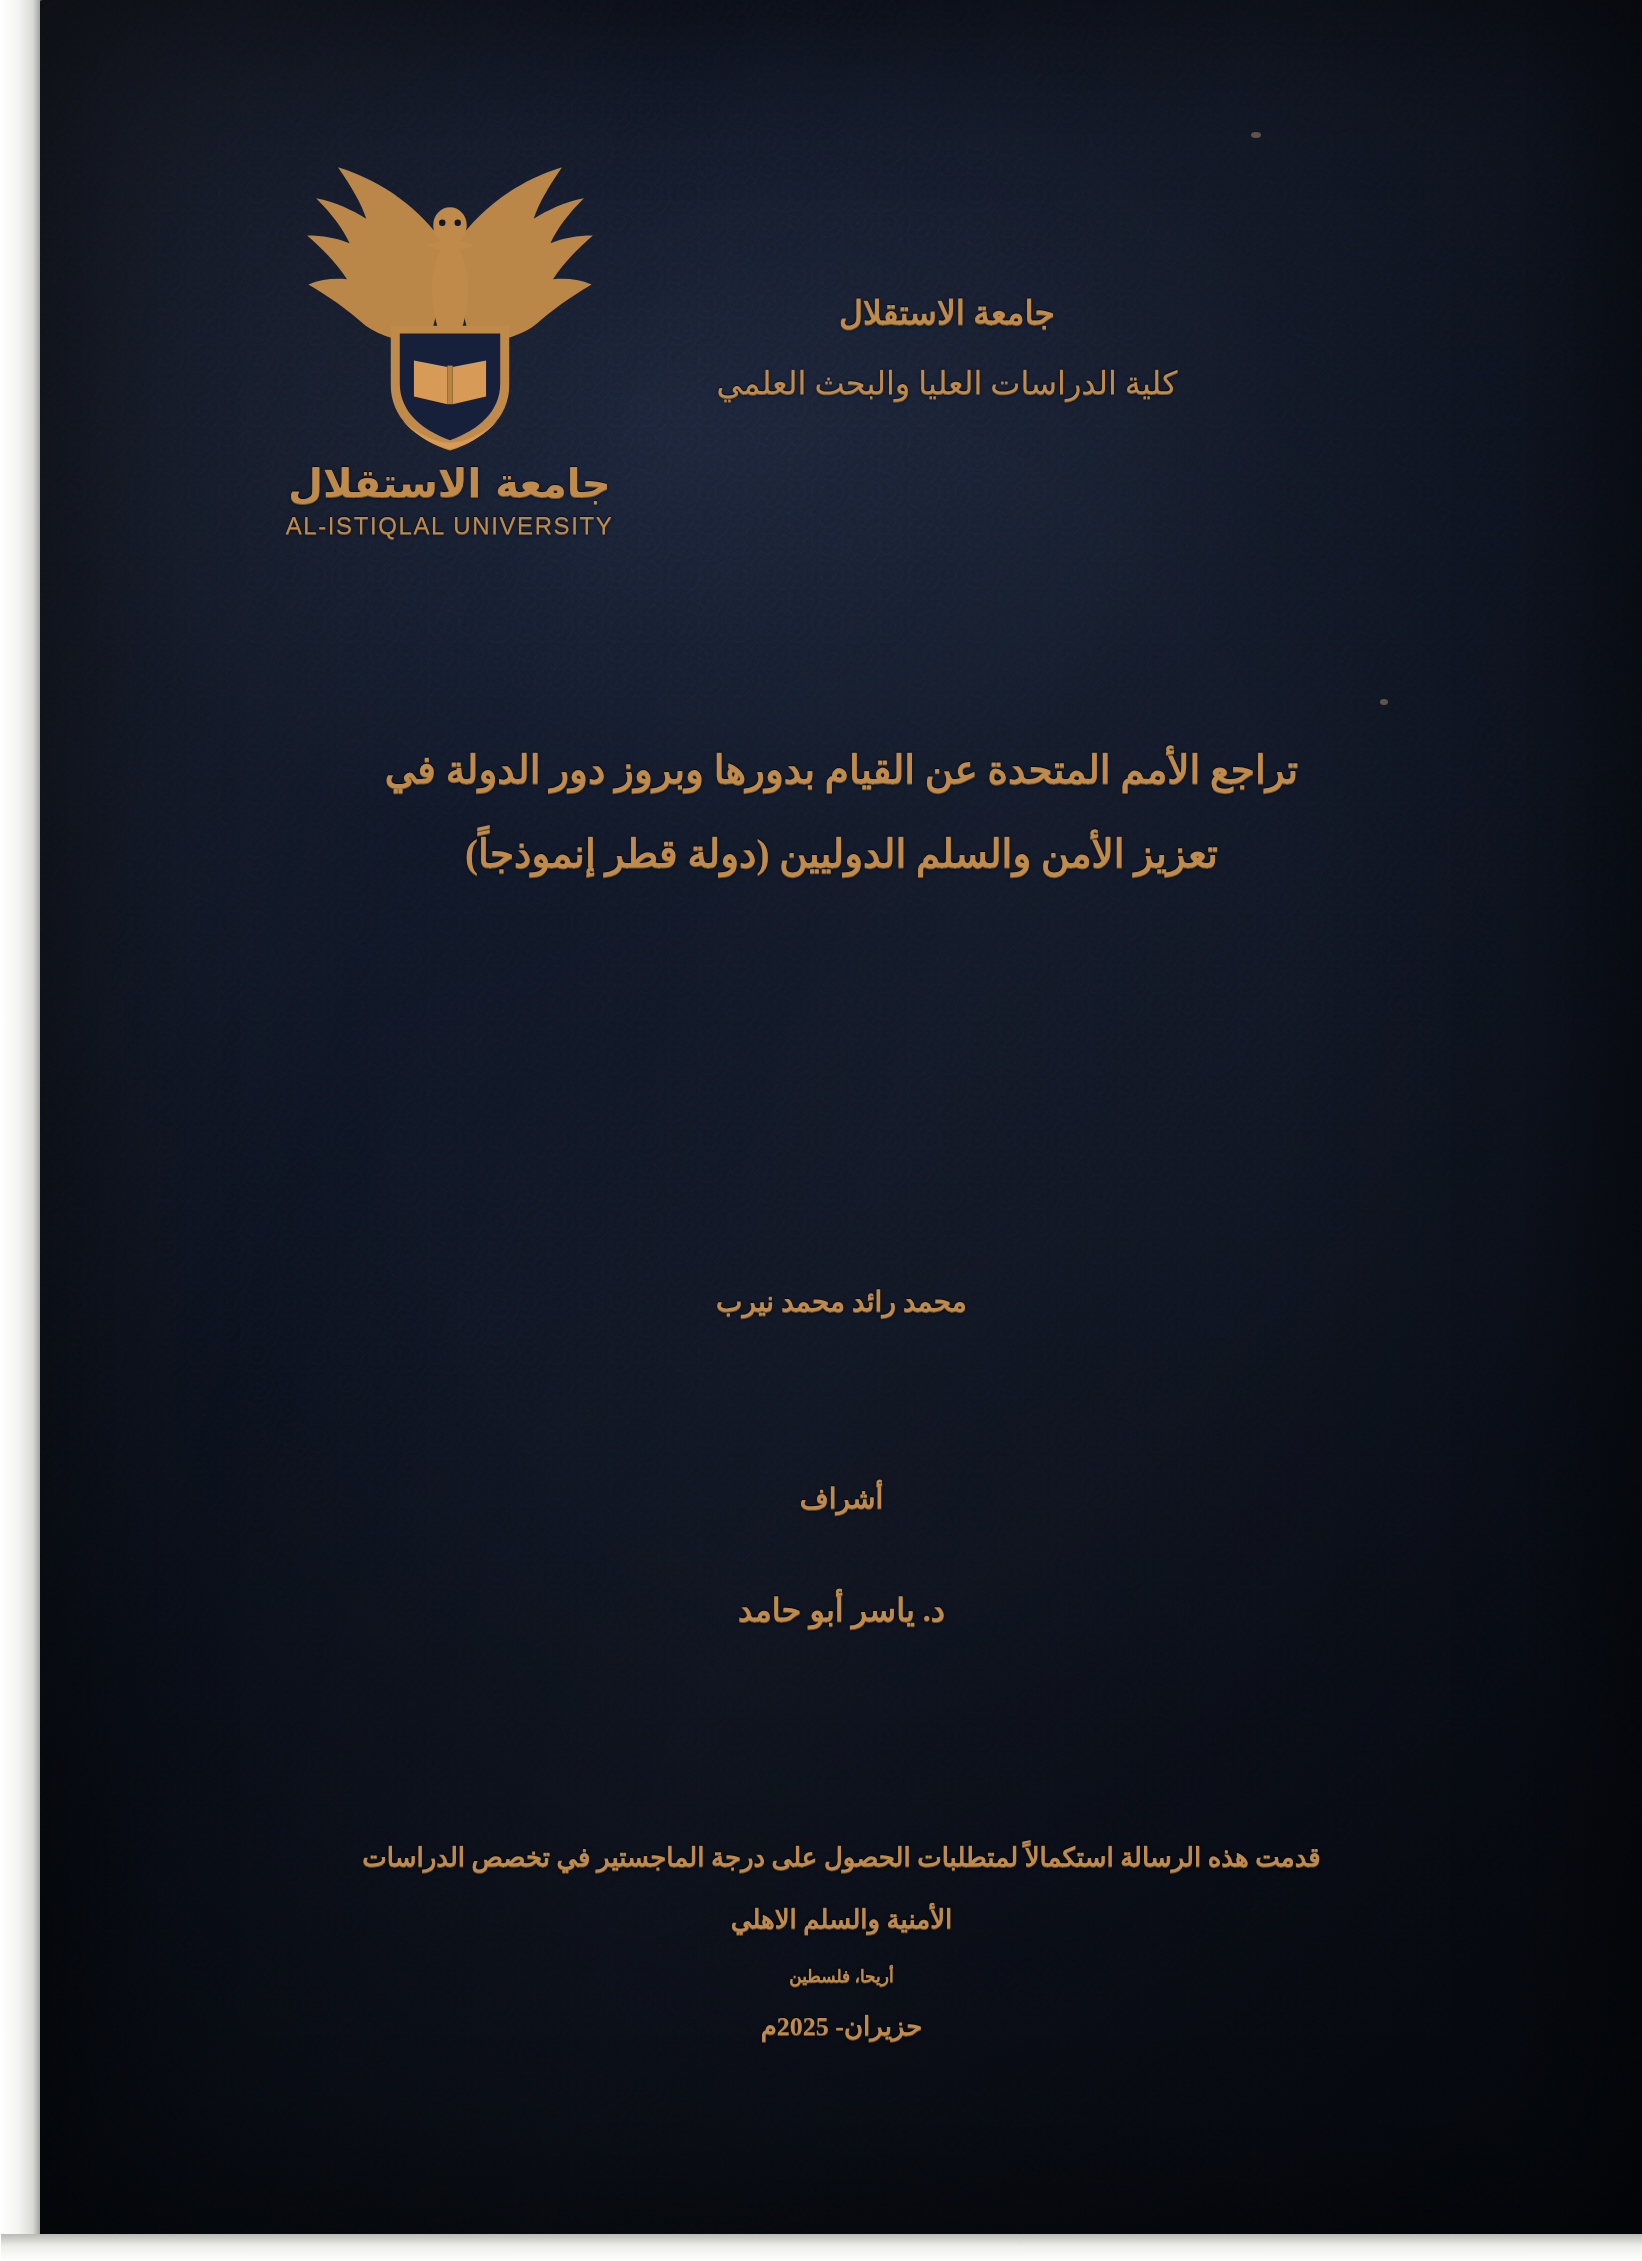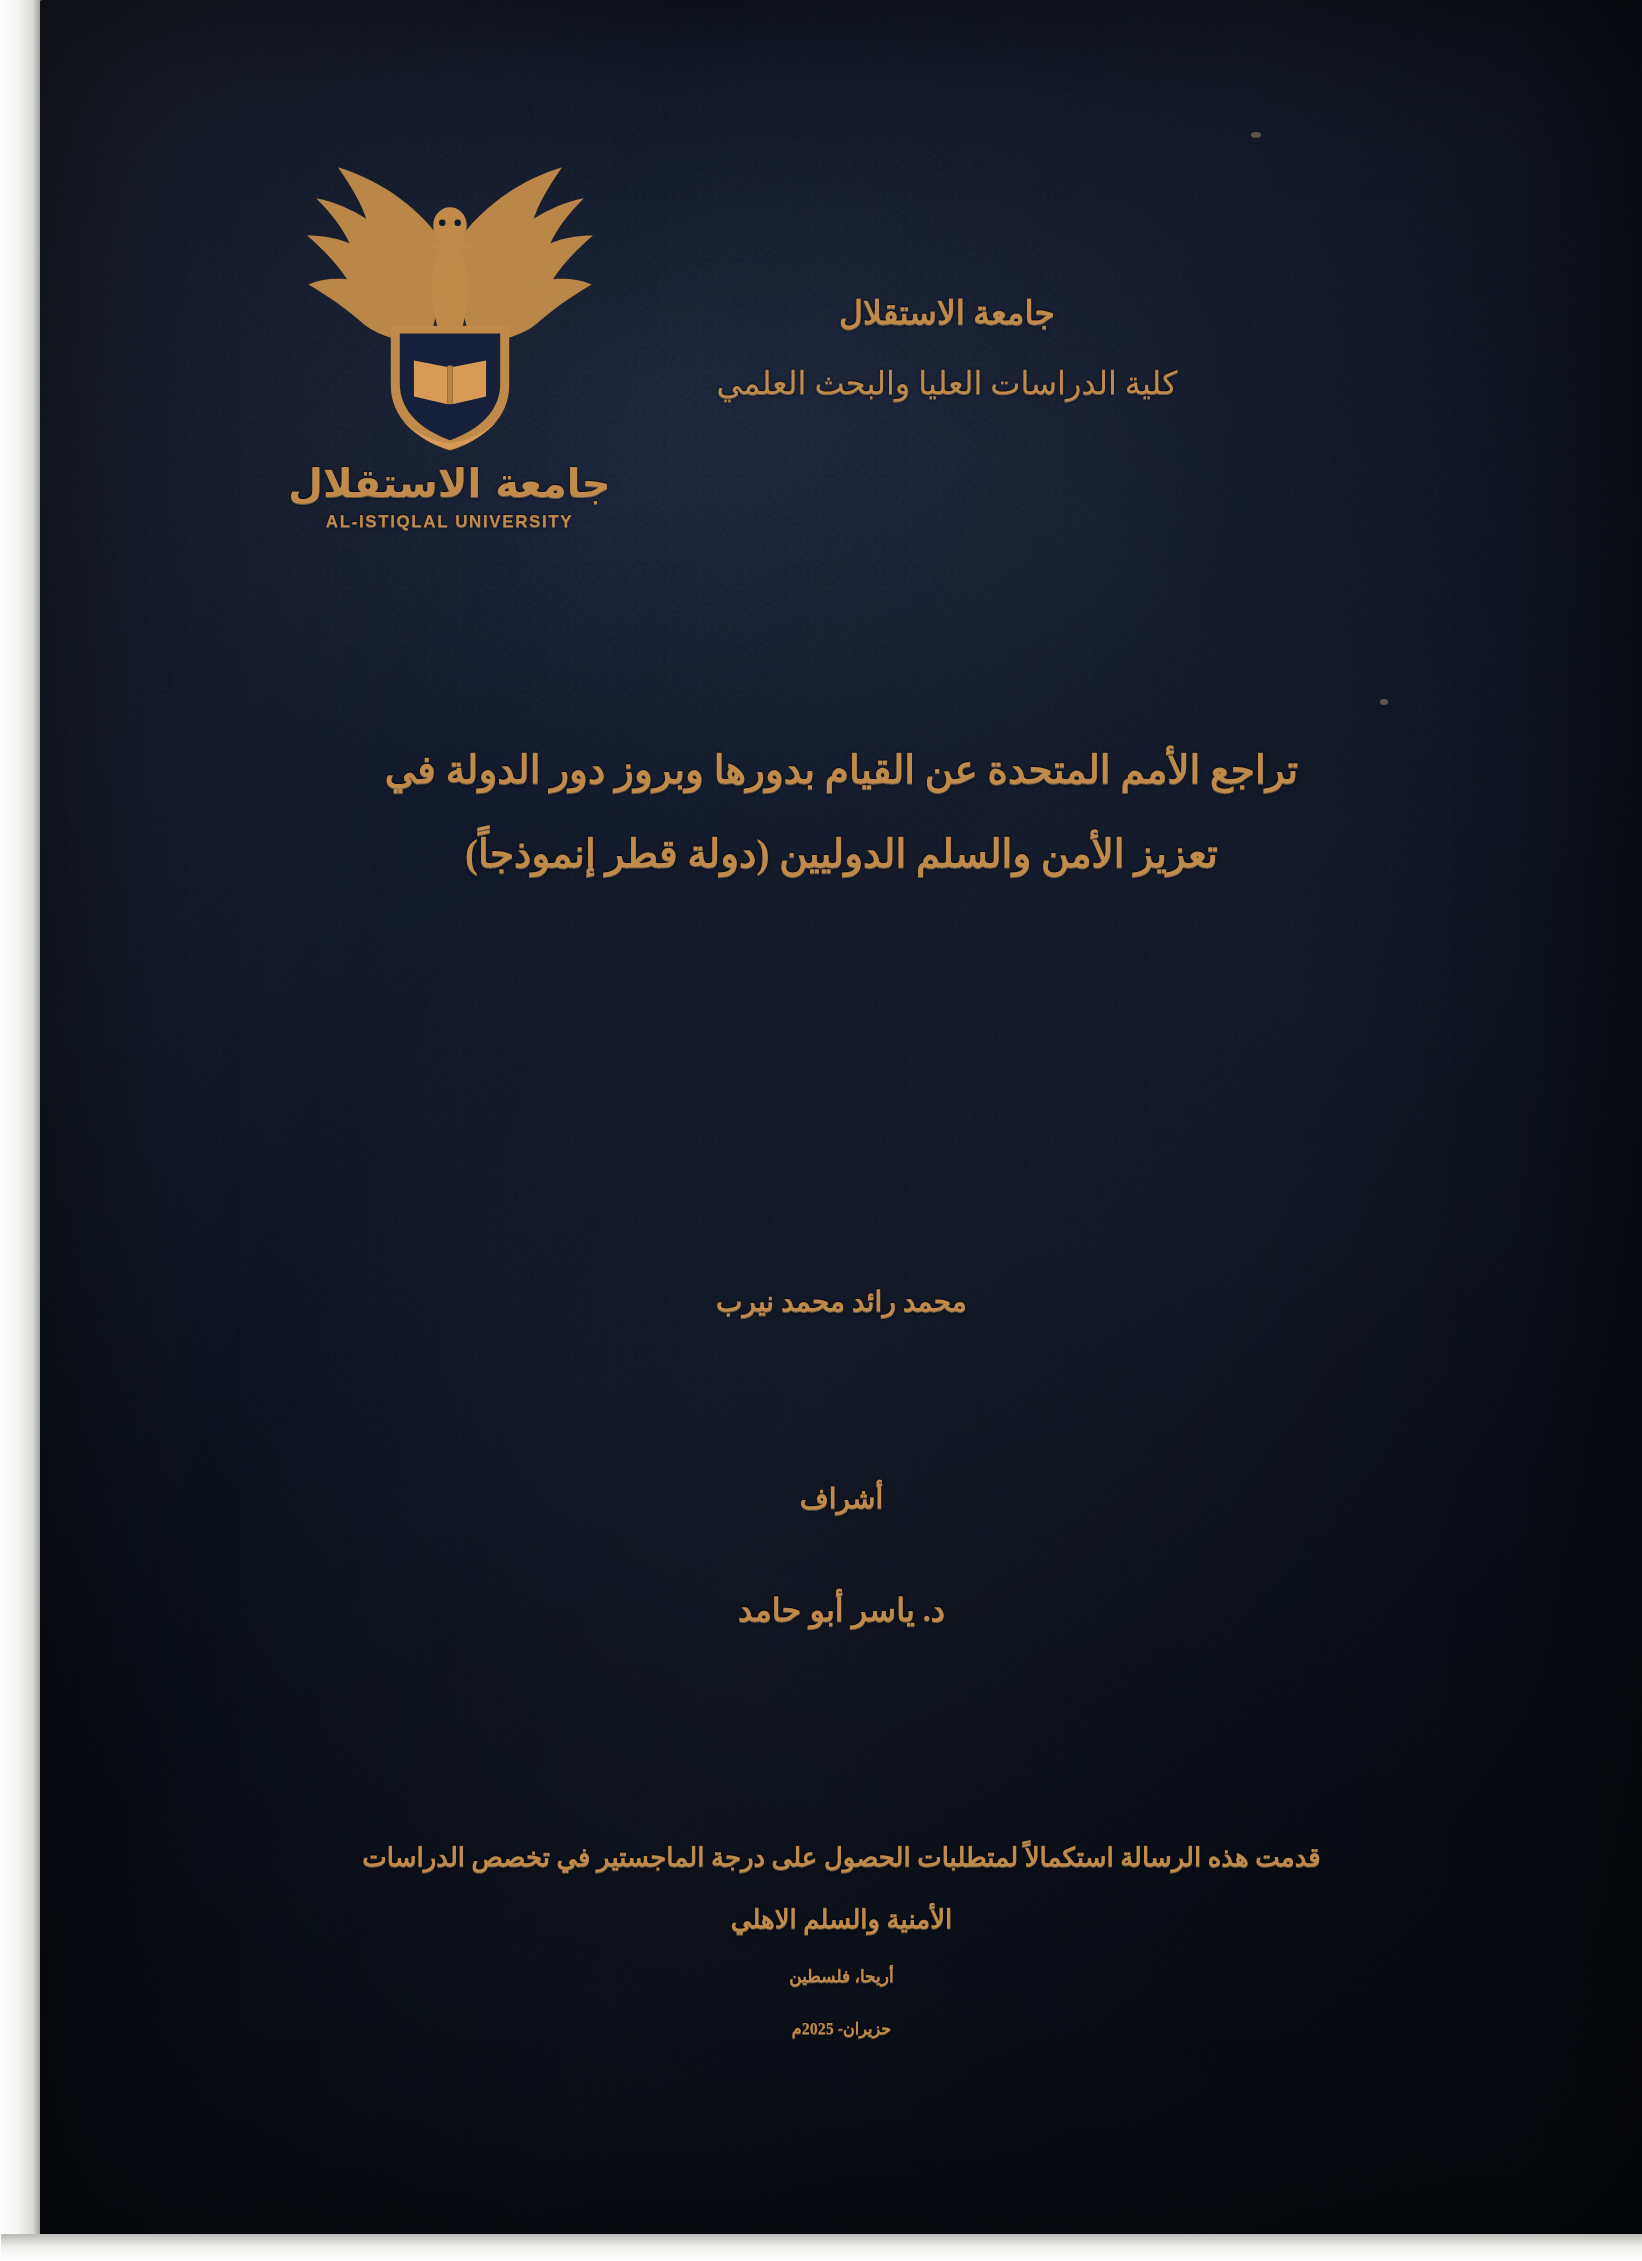--- a/index.html
+++ b/index.html
@@ -104,23 +104,23 @@
   .emblem svg { display: block; margin: 0 auto; }
   .emblem-word {
     margin-top: 2.6px;
     font-size: 40px;
     letter-spacing: 0px;
     font-weight: bold;
     font-family: "DejaVu Sans", sans-serif;
   }
   .emblem-latin {
     margin-top: 6.4px;
-    font-size: 17px;
+    font-size: 24px;
     letter-spacing: 1.6px;
-    font-weight: bold;
+    font-weight: normal;
     font-family: "Liberation Sans", sans-serif;
   }
 
   
   .institution {
     position: absolute;
     right: 213px;
     top: 293px;
     width: 966px;
     text-align: center;
@@ -191,22 +191,22 @@
     margin-top: 22px;
     font-size: 26px;
     font-weight: bold;
   }
   .footer .place {
     margin-top: 31px;
     font-size: 17px;
     font-weight: bold;
   }
   .footer .date {
-    margin-top: 32px;
-    font-size: 16px;
+    margin-top: 24px;
+    font-size: 26px;
     font-weight: bold;
     letter-spacing: 0.6px;
   }
 
   
   .speck {
     position: absolute;
     background: rgba(190, 160, 120, 0.45);
     border-radius: 50%;
     filter: blur(0.6px);

